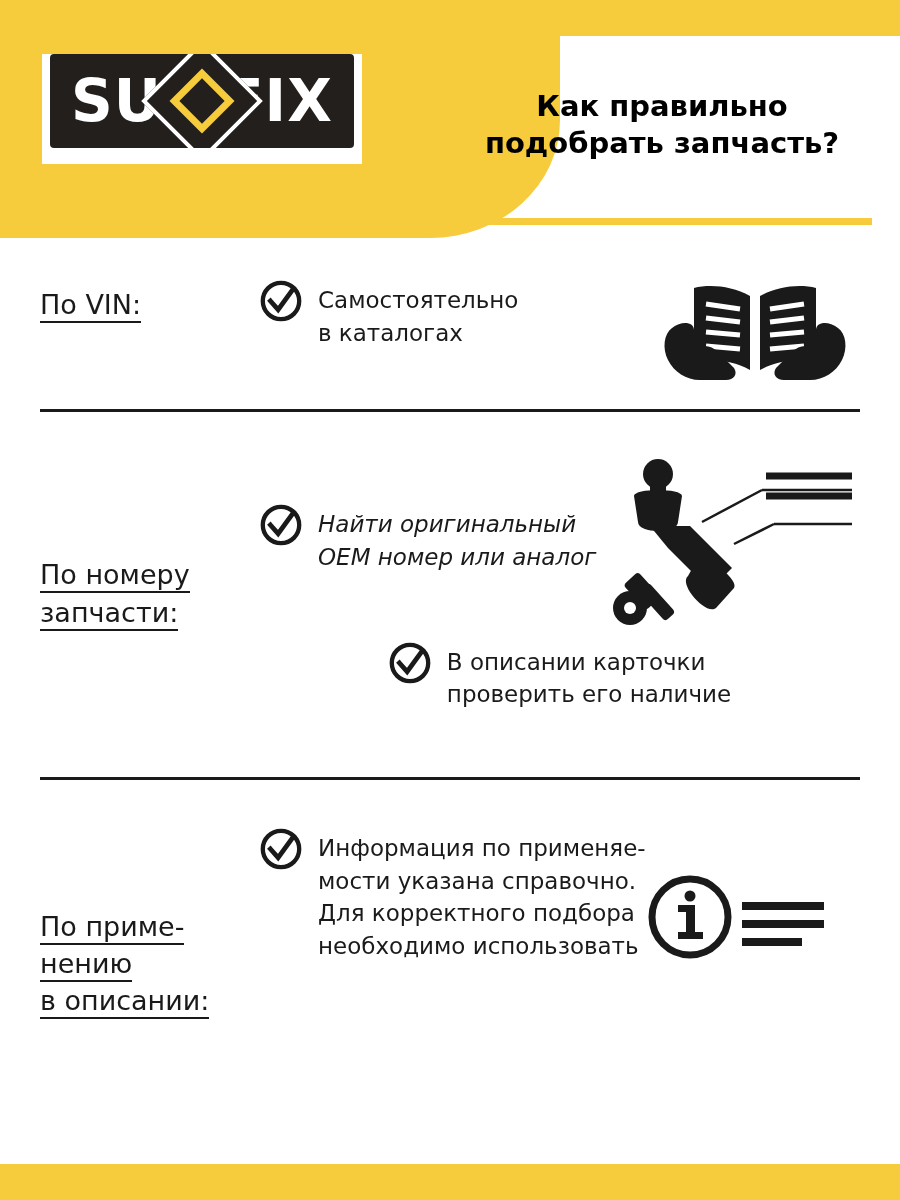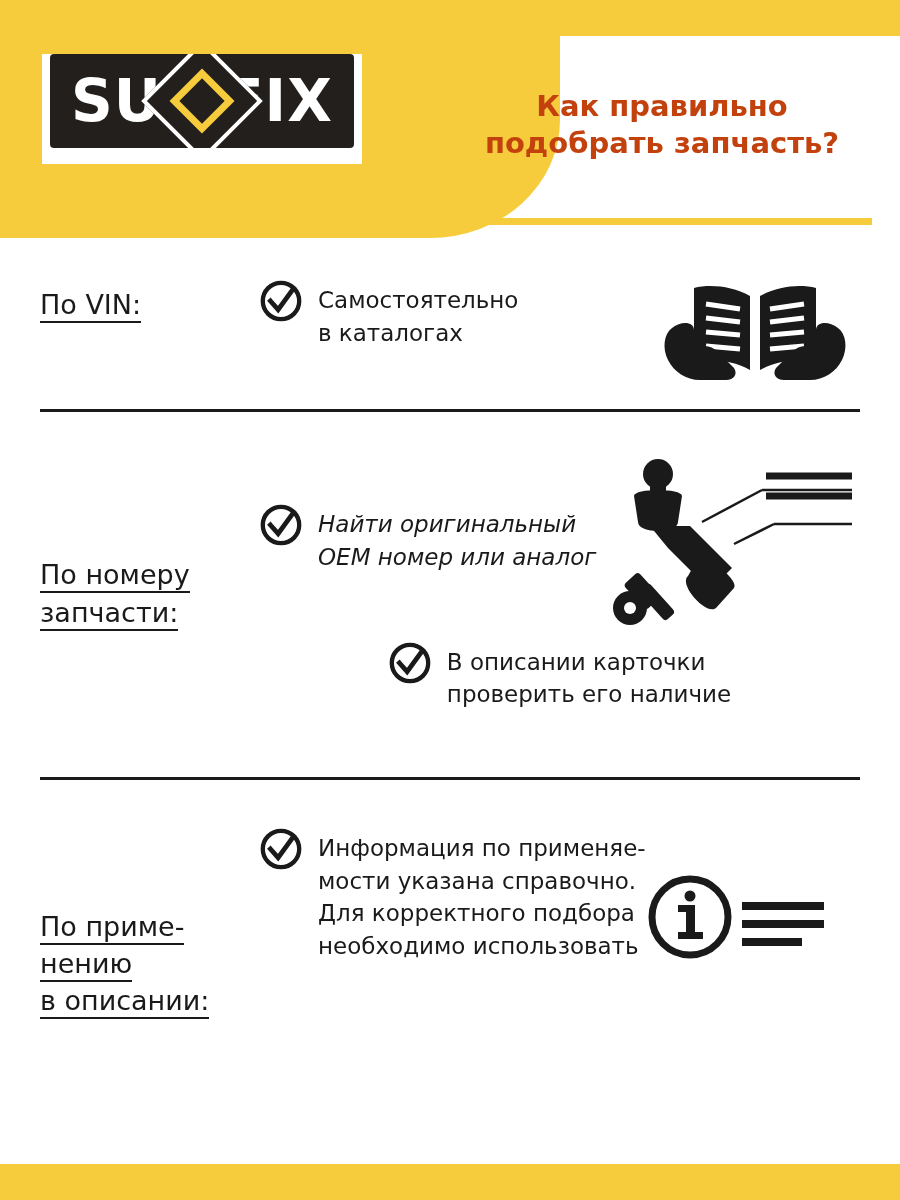--- a/index.html
+++ b/index.html
@@ -108,21 +108,21 @@
   .header-title {
     position: absolute;
     right: 28px;
     top: 88px;
     width: 420px;
     text-align: center;
     font-family: "DejaVu Sans", sans-serif;
     font-weight: bold;
     font-size: 29px;
     line-height: 1.28;
-    color: #c2410c;
+    color: #000000;
   }
   .header-underline {
     position: absolute;
     right: 28px;
     top: 218px;
     width: 406px;
     height: 7px;
     background: #f6cb3c;
   }
 

